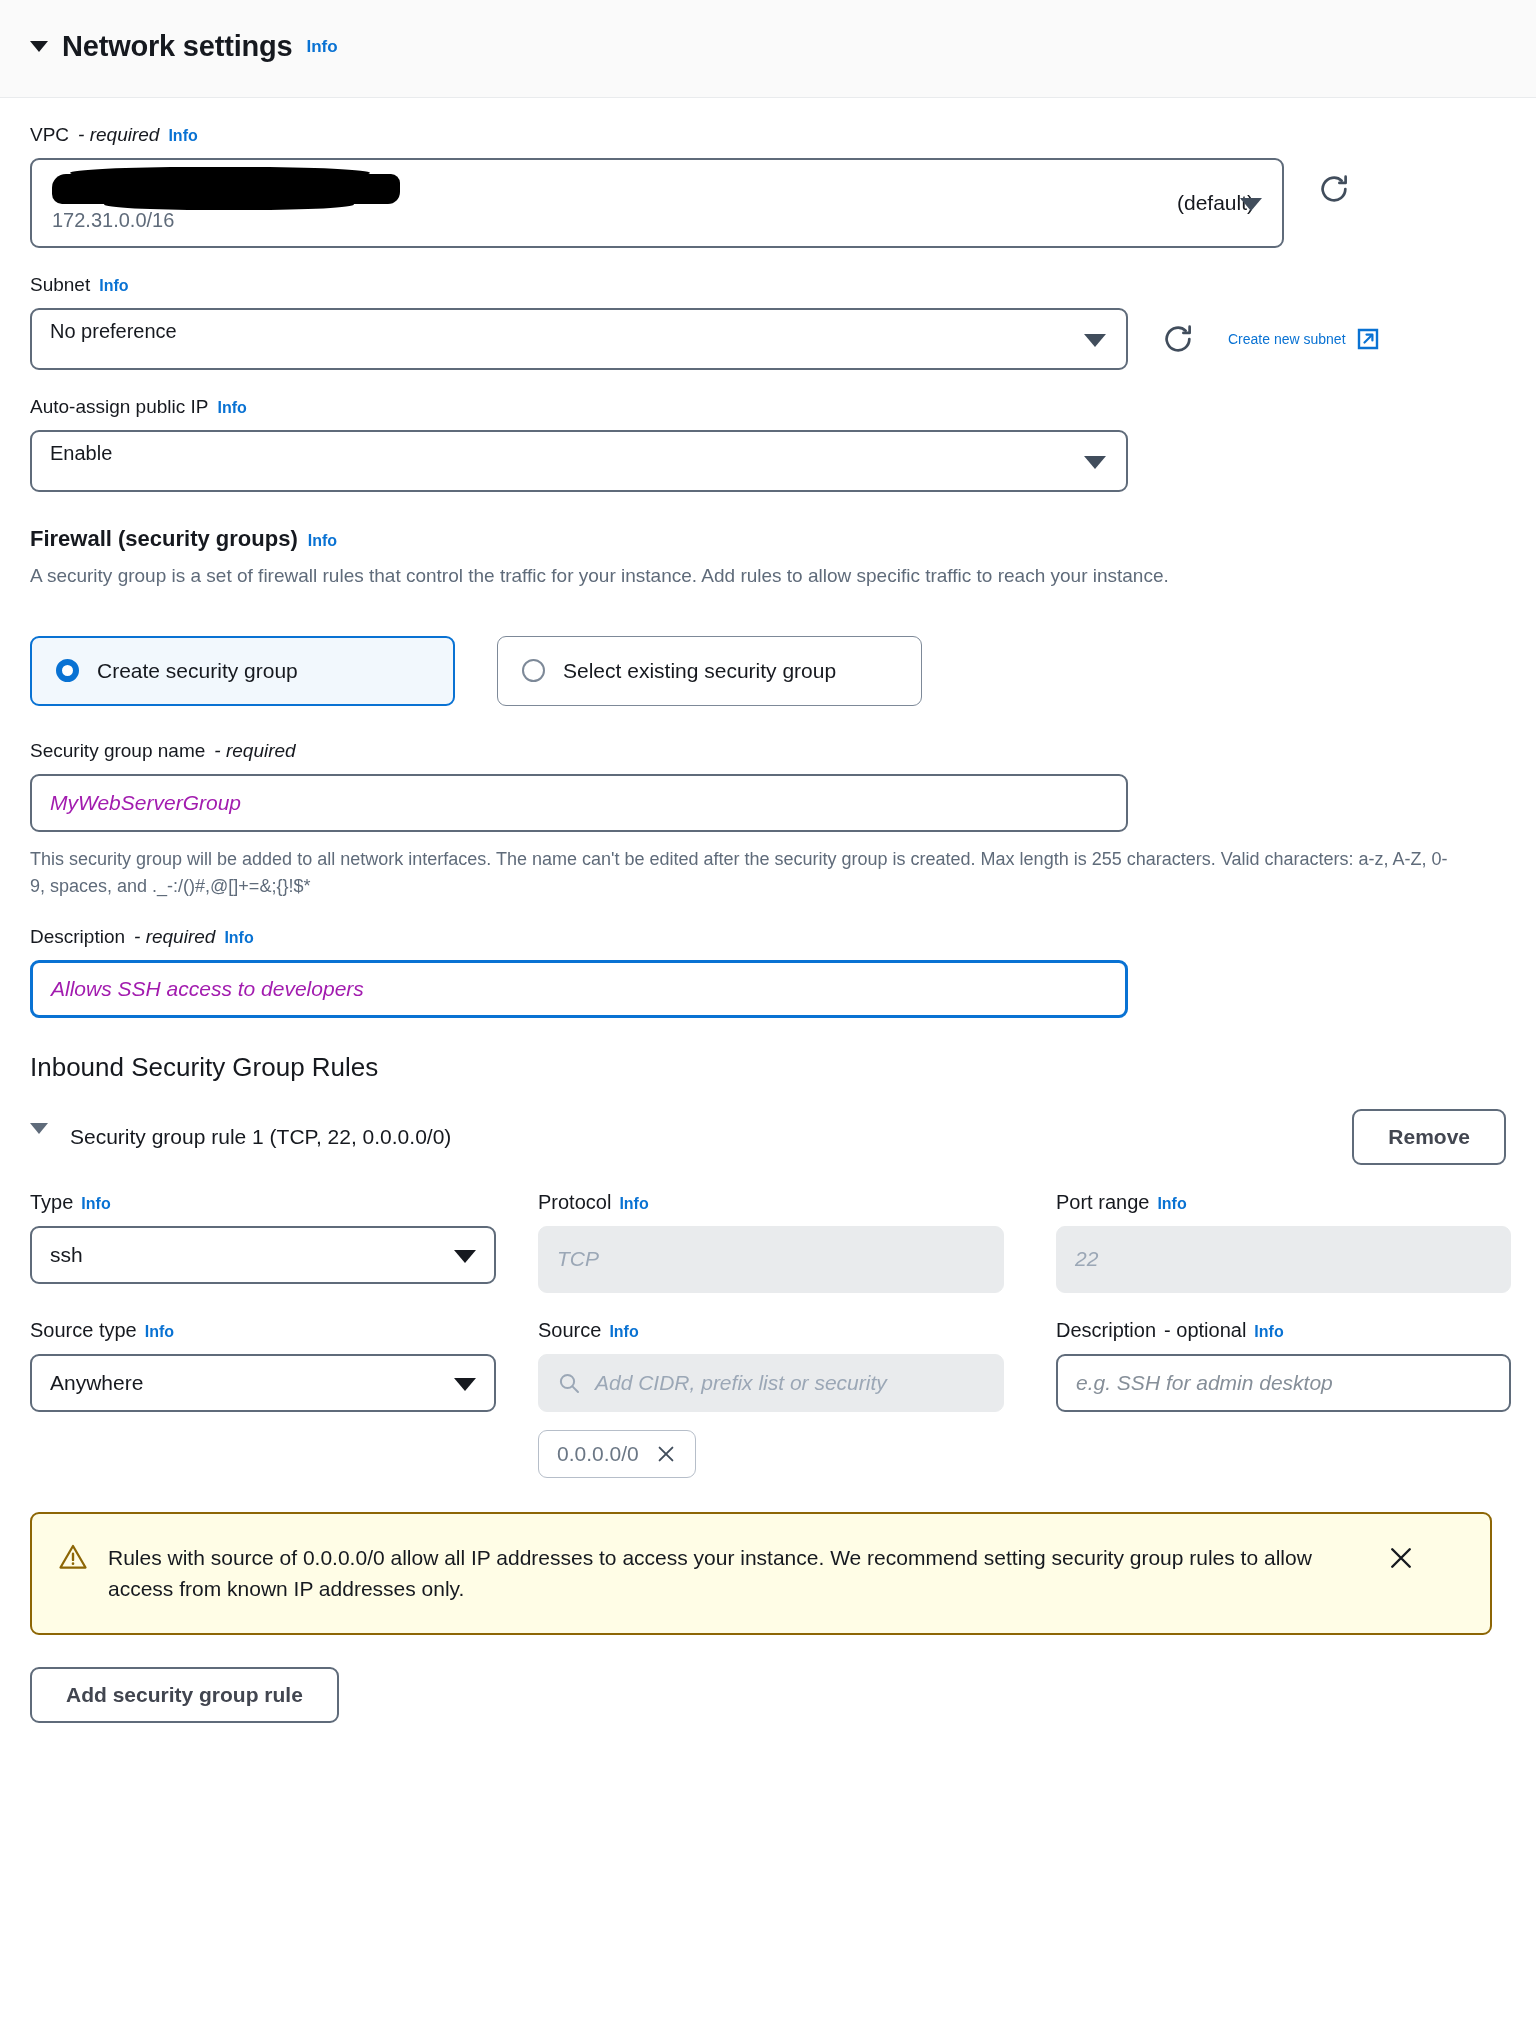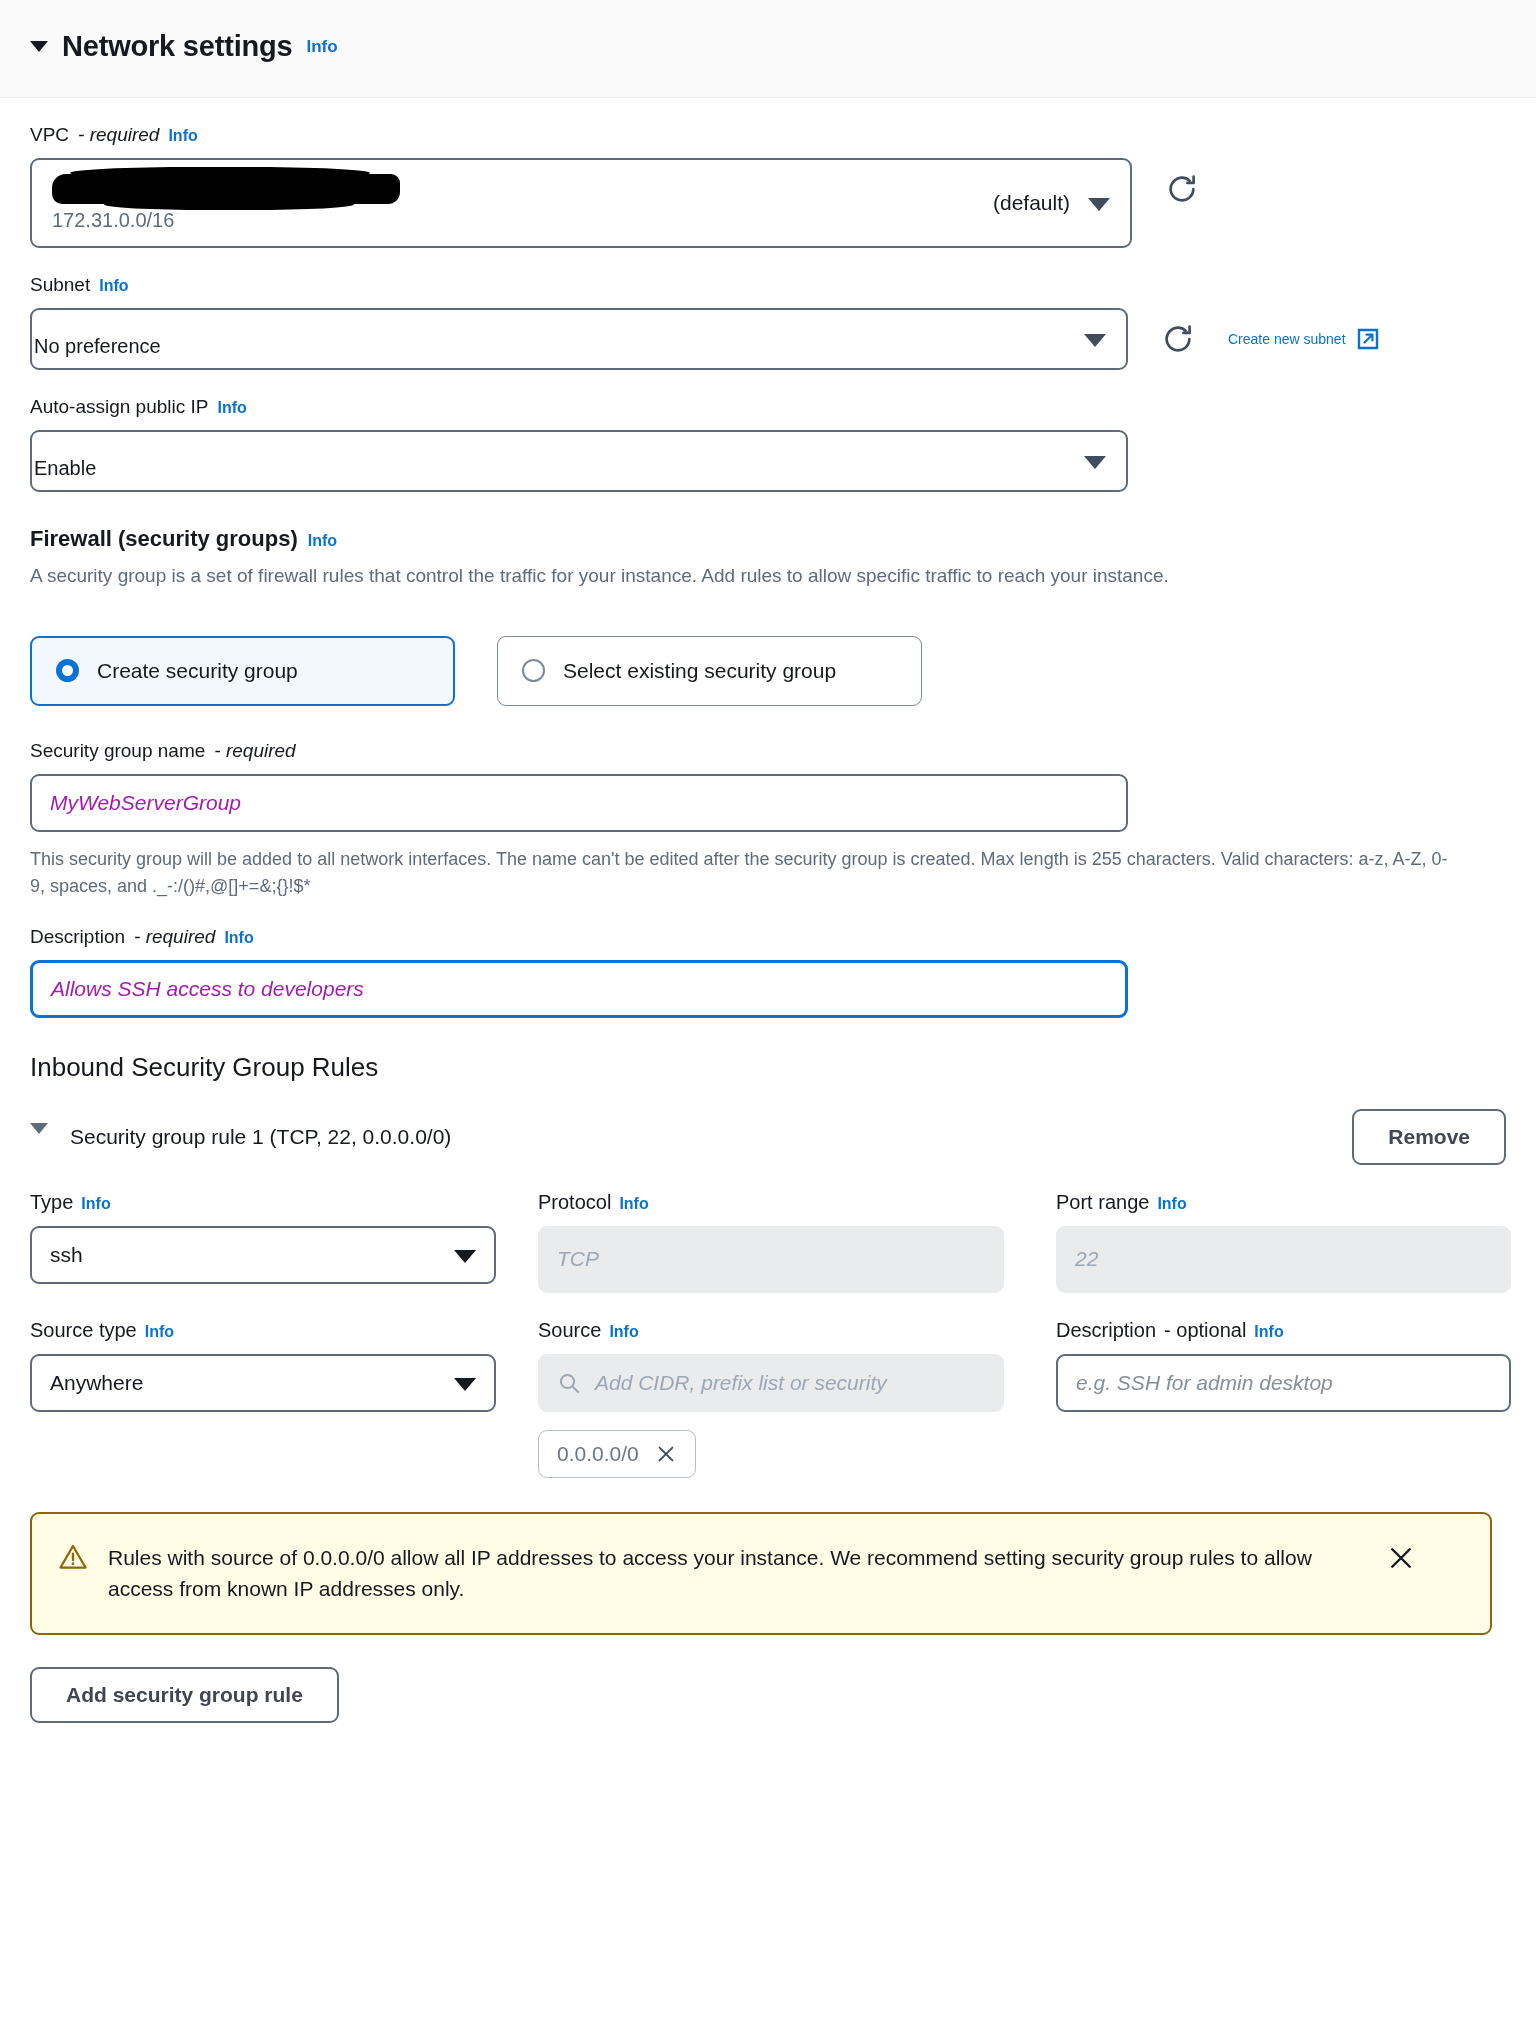--- a/index.html
+++ b/index.html
@@ -65,41 +65,41 @@
     gap: 26px;
   }
 
   .select-box {
     position: relative;
     border: 2px solid #5f6b7a;
     border-radius: 9px;
     background: #ffffff;
     min-height: 62px;
     display: flex;
-    align-items: flex-end;
-    padding: 10px 54px 10px 2px;
+    align-items: flex-start;
+    padding: 10px 54px 10px 18px;
     font-size: 20px;
     cursor: pointer;
   }
   .select-box .chev {
     position: absolute;
     right: 20px;
     top: 50%;
     margin-top: -5px;
     width: 0; height: 0;
     border-left: 11px solid transparent;
     border-right: 11px solid transparent;
     border-top: 13px solid #414d5c;
   }
 
   .vpc-box {
-    width: 1102px;
+    width: 1254px;
     min-height: 88px;
     align-items: stretch;
-    padding: 14px 60px 14px 20px;
+    padding: 14px 28px 14px 20px;
     flex-direction: row;
     justify-content: space-between;
   }
   .vpc-left { display: flex; flex-direction: column; justify-content: center; }
   .redact {
     width: 348px;
     height: 30px;
     background: #000000;
     border-radius: 14px 9px 12px 10px;
     margin-bottom: 5px;

